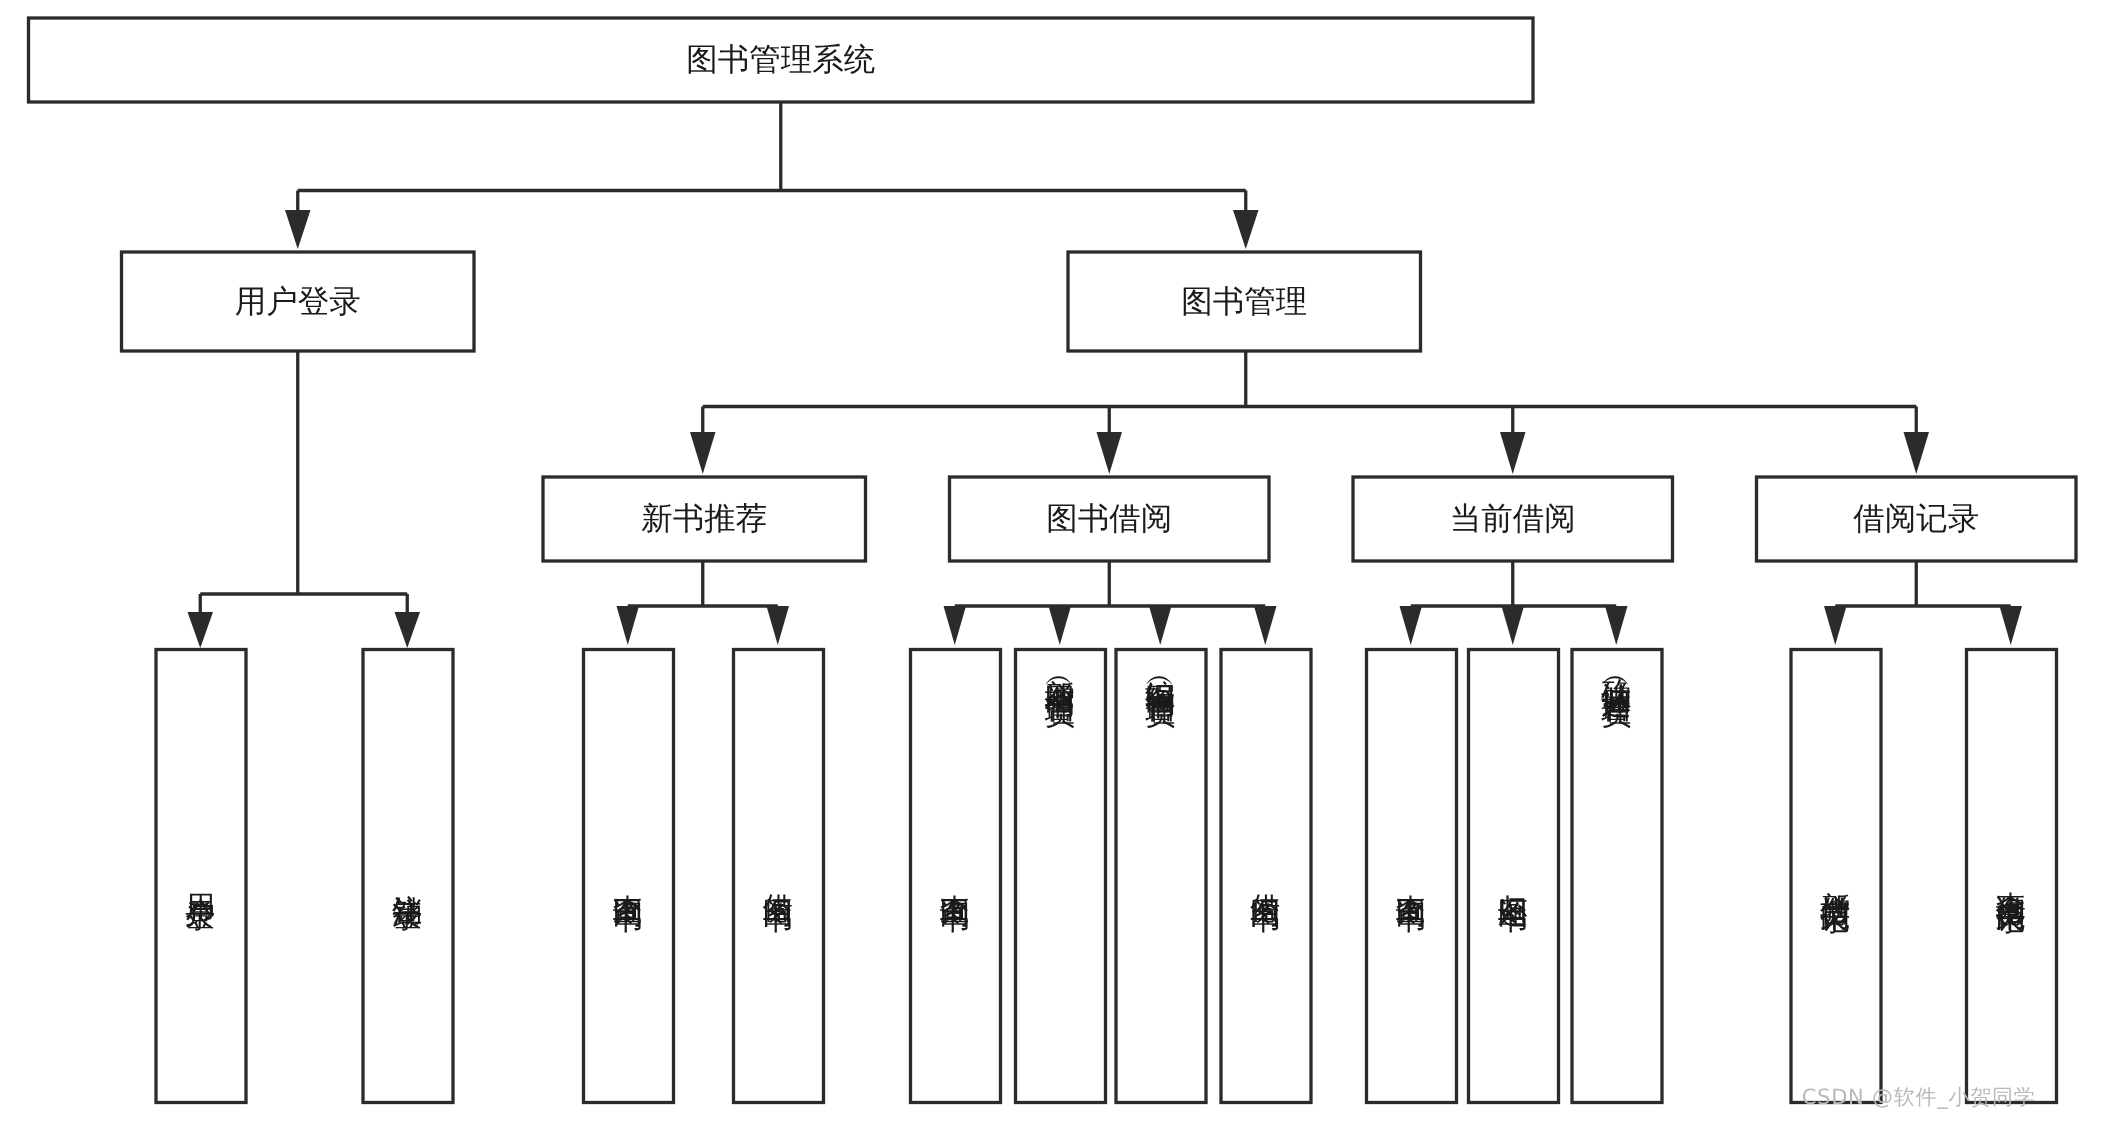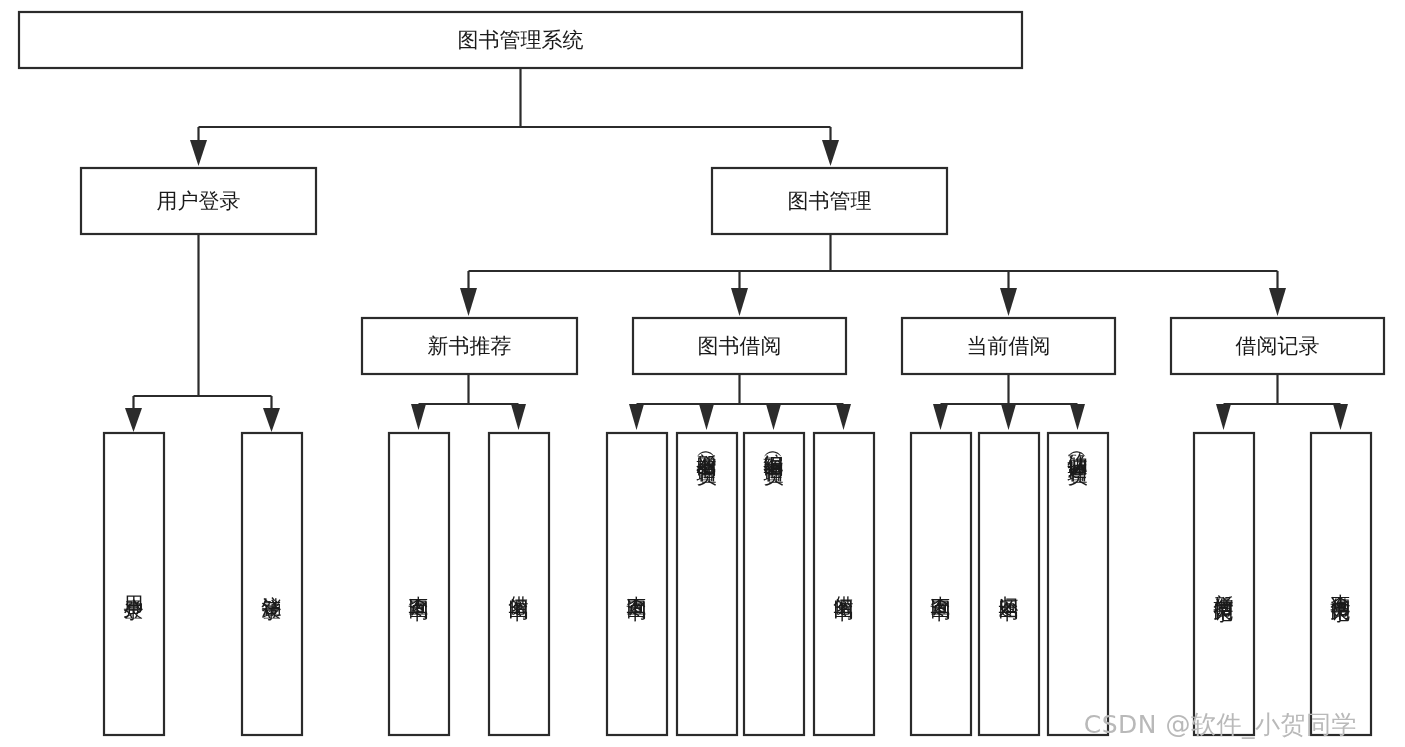--- a/index.html
+++ b/index.html
@@ -71,21 +71,21 @@
     color: #1a1a1a;
     letter-spacing: 2px;
     line-height: 1;
     white-space: nowrap;
   }
   .watermark {
     position: absolute;
     right: 14px;
     bottom: 6px;
     font-family: "DejaVu Sans", "Liberation Sans", sans-serif;
-    font-size: 25px;
+    font-size: 14px;
     color: #b9b9b9;
     letter-spacing: 0.5px;
     user-select: none;
   }
 </style>
 </head>
 <body>
 
 <div id="diagram-root">
 

